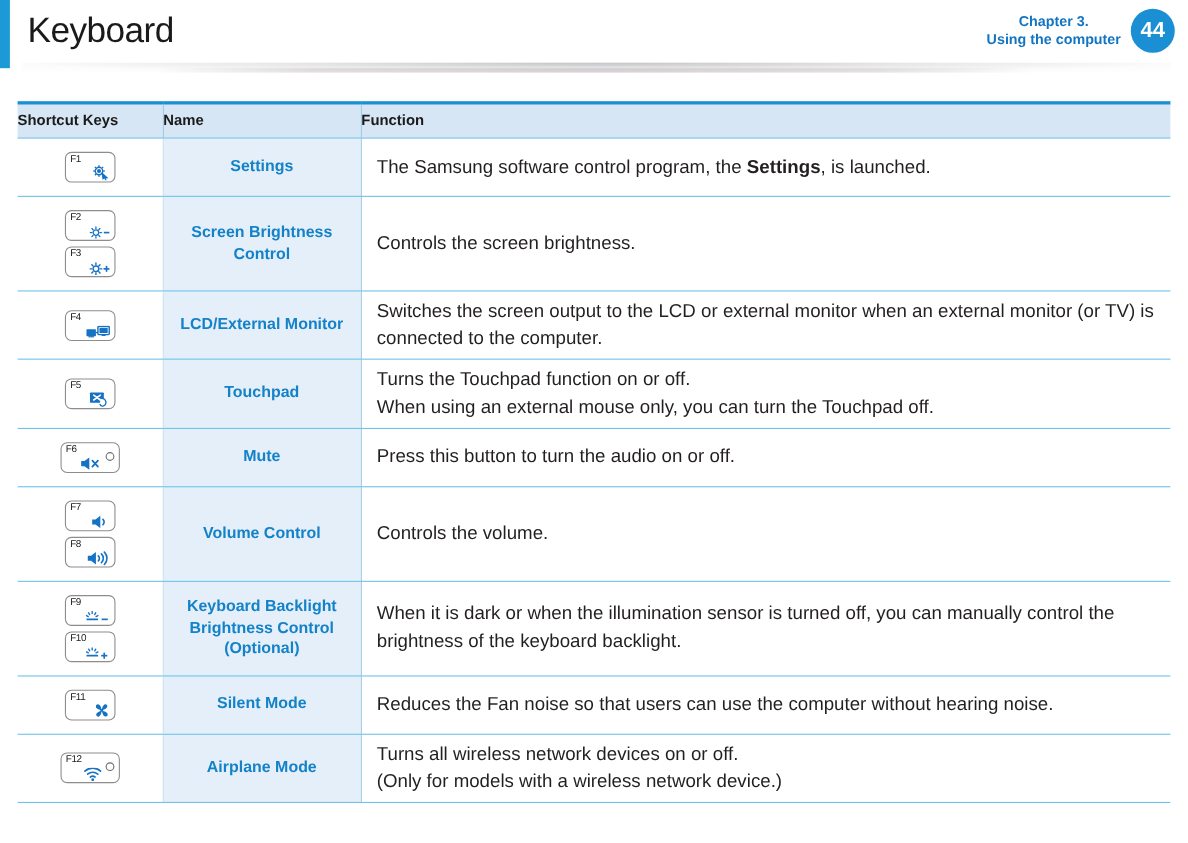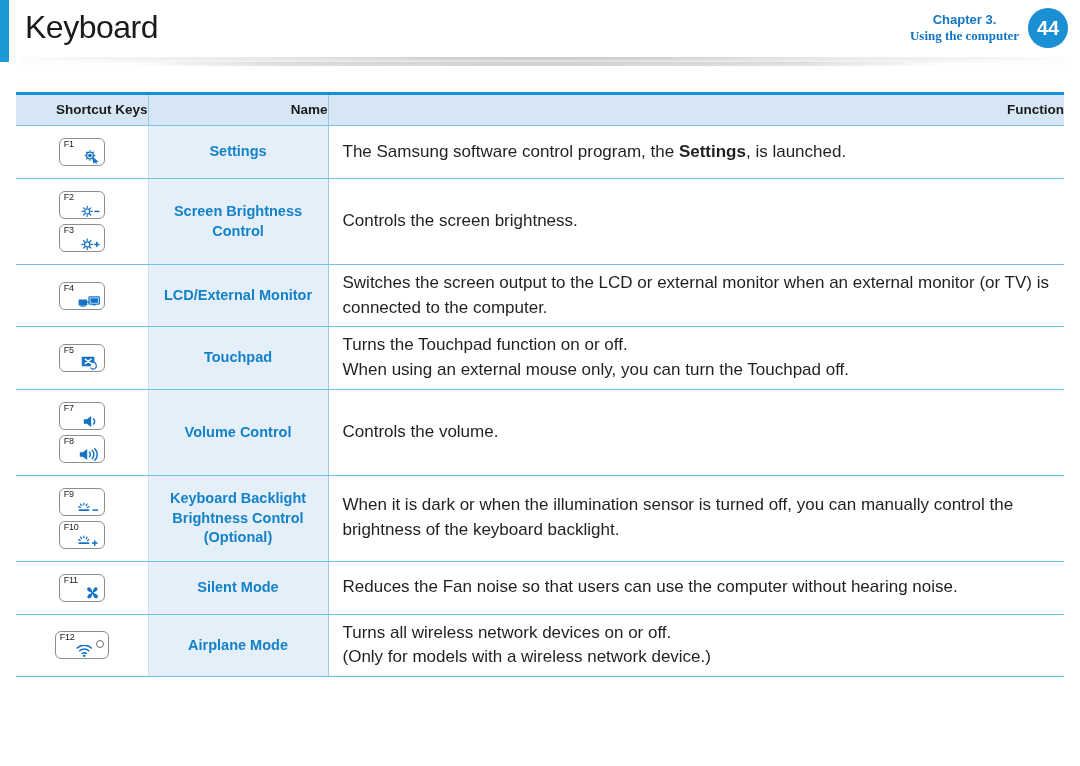--- a/index.html
+++ b/index.html
@@ -50,21 +50,21 @@
     gap: 9px;
   }
   .chapter-block {
     text-align: center;
     line-height: 1.25;
     color: #1275c4;
     font-size: 13px;
     font-weight: bold;
   }
   .chapter-line1 { display: block; }
-  .chapter-line2 { display: block; font-family: Liberation Serif, serif; }
+  .chapter-line2 { display: block; }
   .page-badge {
     width: 40px;
     height: 40px;
     border-radius: 50%;
     background: #1b8fd4;
     color: #ffffff;
     font-size: 20px;
     font-weight: bold;
     display: flex;
     align-items: center;
@@ -114,21 +114,21 @@
 
   .shortcut-table thead th {
     background: #d7e6f4;
     border-top: 3px solid #1b8fd4;
     border-bottom: 1px solid #79c5e8;
     border-right: 1px solid #9bc9e8;
     color: #1a1a1a;
     font-size: 13.5px;
     font-weight: bold;
     padding: 7px 0 8px 0;
-    text-align: right;
+    text-align: left;
   }
   .shortcut-table thead th:last-child { border-right: none; }
 
   .shortcut-table td {
     border-bottom: 1px solid #6fc3e8;
     vertical-align: middle;
   }
   .shortcut-table tr:last-child td { border-bottom: 1px solid #6fc3e8; }
 
   td.keys-cell {
@@ -327,20 +327,40 @@
           <td class="name-cell">
             <div>Touchpad</div>
           </td>
           <td class="func-cell">
             <div>Turns the Touchpad function on or off.</div>
             <div>When using an external mouse only, you can turn the Touchpad off.</div>
           </td>
         </tr>
         <tr>
           <td class="keys-cell">
+            <div class="keycap wide">
+              <span class="fkey">F6</span>
+              <span class="glyph">
+                <svg width="20" height="13" viewBox="0 0 20 13">
+        <path d="M0.8 4.2 h3 L8.2 0.9 v11.2 L3.8 8.8 h-3 z" fill="#1572c4"></path>
+        <path d="M11 3.8 L16 9.2 M16 3.8 L11 9.2" stroke="#1572c4" stroke-width="1.6" stroke-linecap="round"></path>
+      </svg>
+              </span>
+              <span class="led"></span>
+            </div>
+          </td>
+          <td class="name-cell">
+            <div>Mute</div>
+          </td>
+          <td class="func-cell">
+            <div>Press this button to turn the audio on or off.</div>
+          </td>
+        </tr>
+        <tr>
+          <td class="keys-cell">
             <div class="keycap">
               <span class="fkey">F7</span>
               <span class="glyph">
                 <svg width="17" height="13" viewBox="0 0 17 13">
         <path d="M0.8 4.2 h3 L8.2 0.9 v11.2 L3.8 8.8 h-3 z" fill="#1572c4"></path>
         <path d="M10.6 4.1 a3.4 3.4 0 0 1 0 4.9" fill="none" stroke="#1572c4" stroke-width="1.5" stroke-linecap="round"></path>
       </svg>
               </span>
             </div>
             <div class="keycap">

